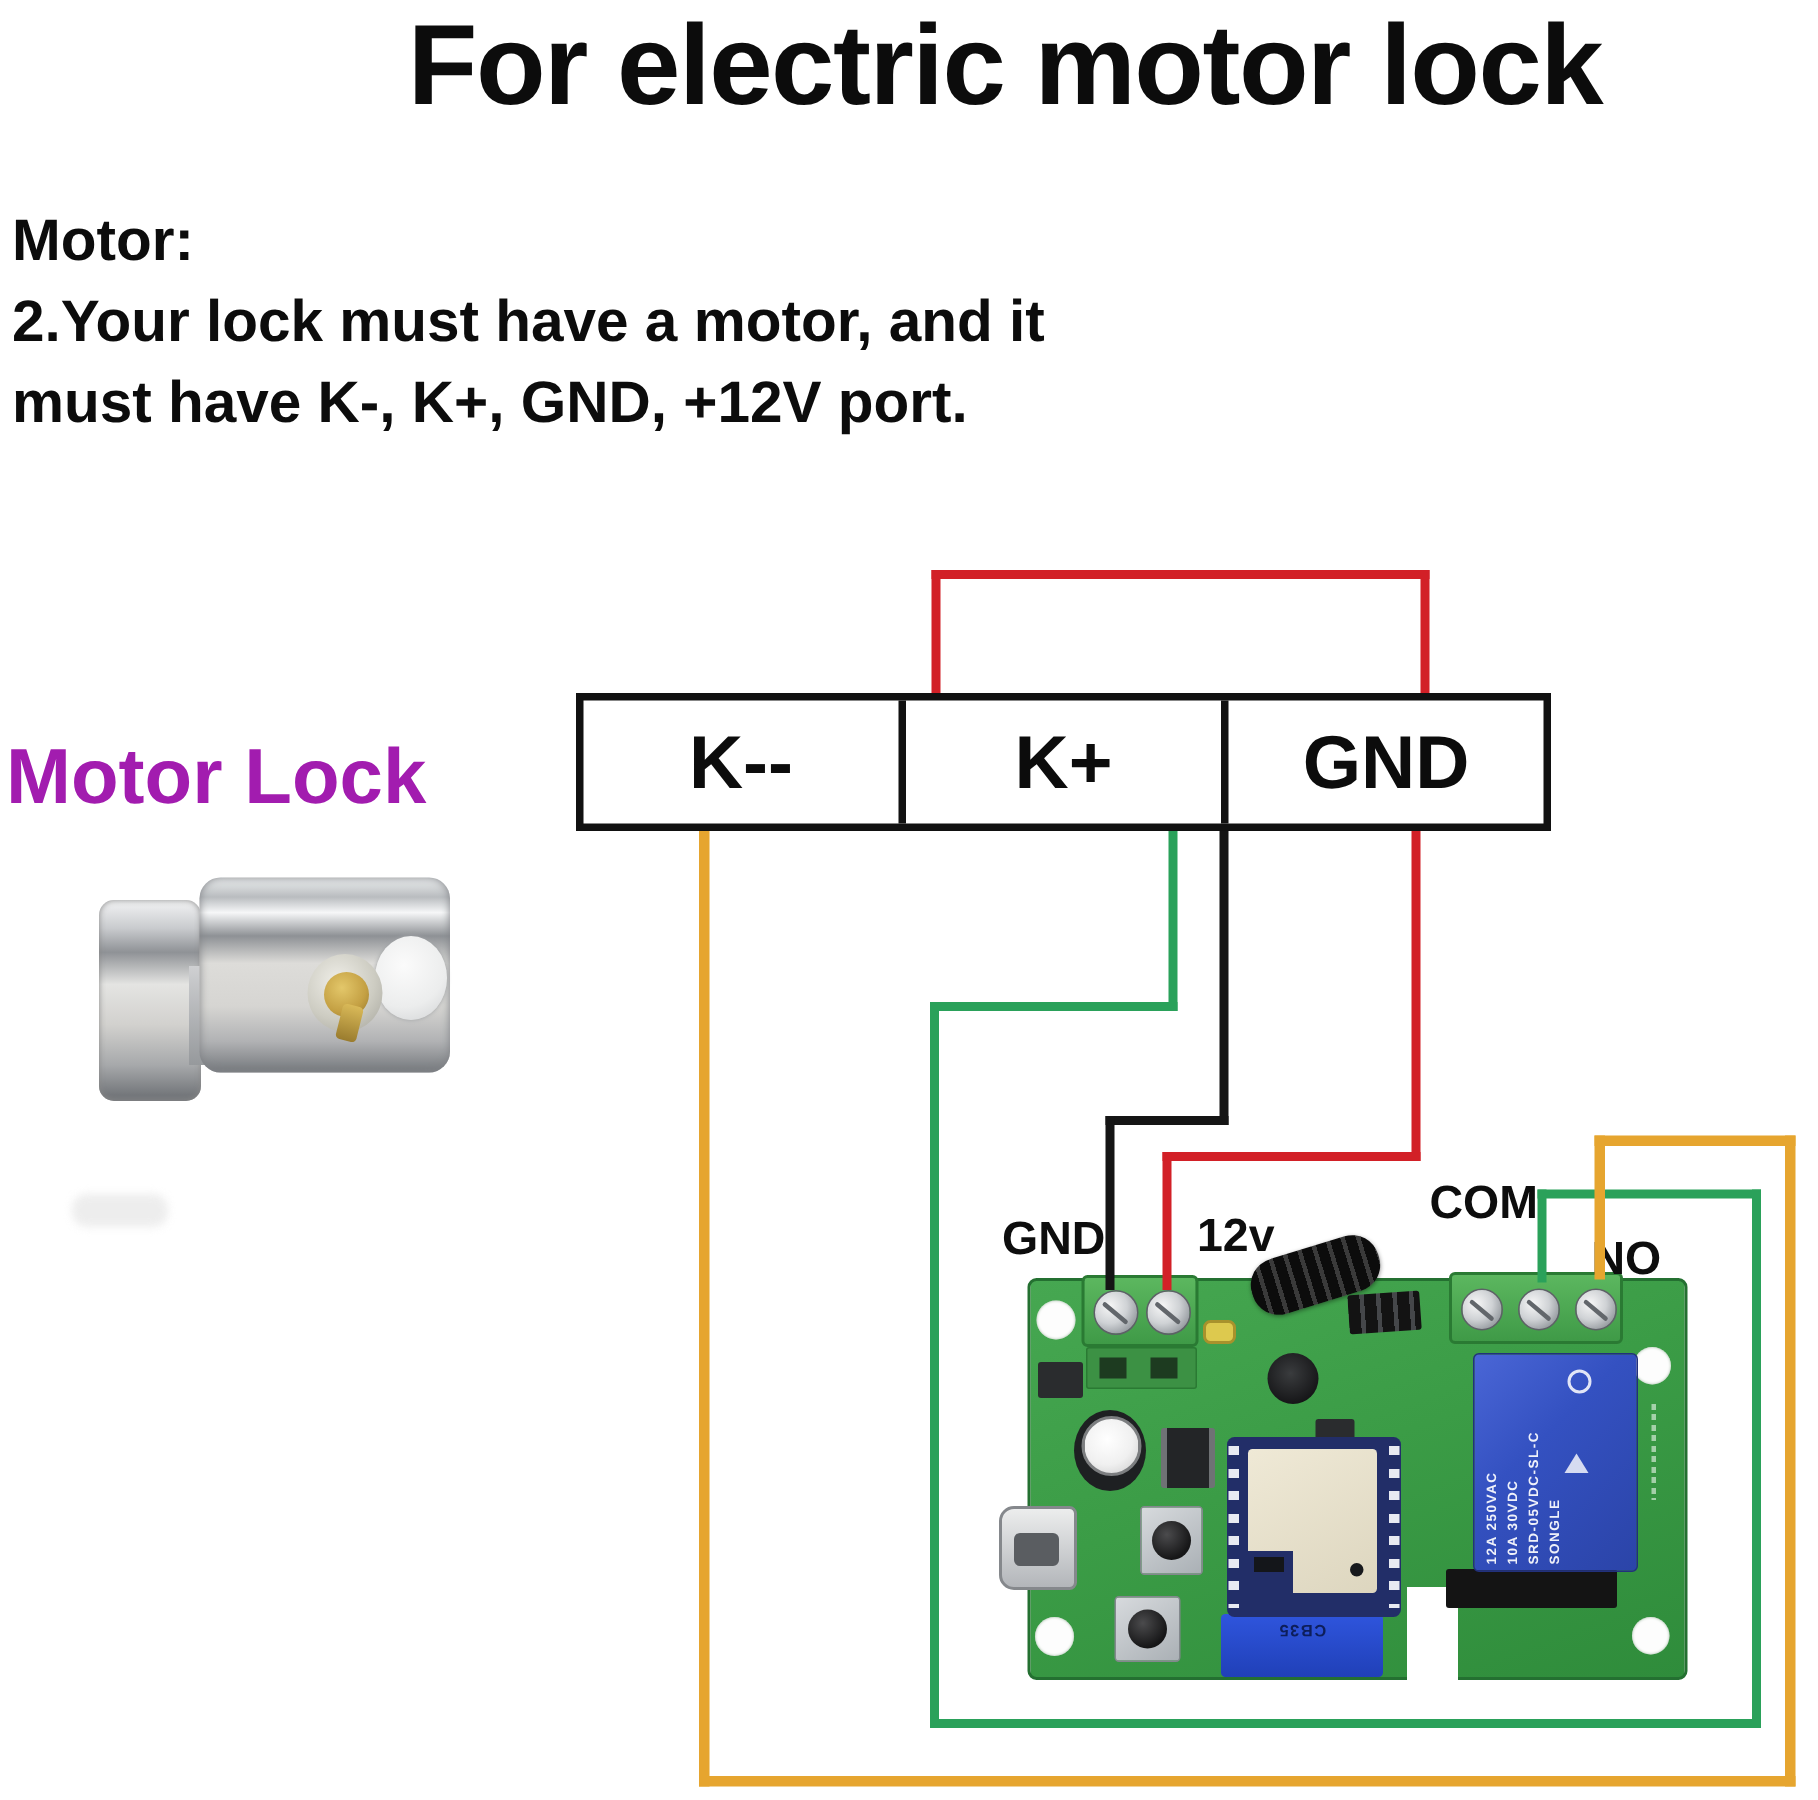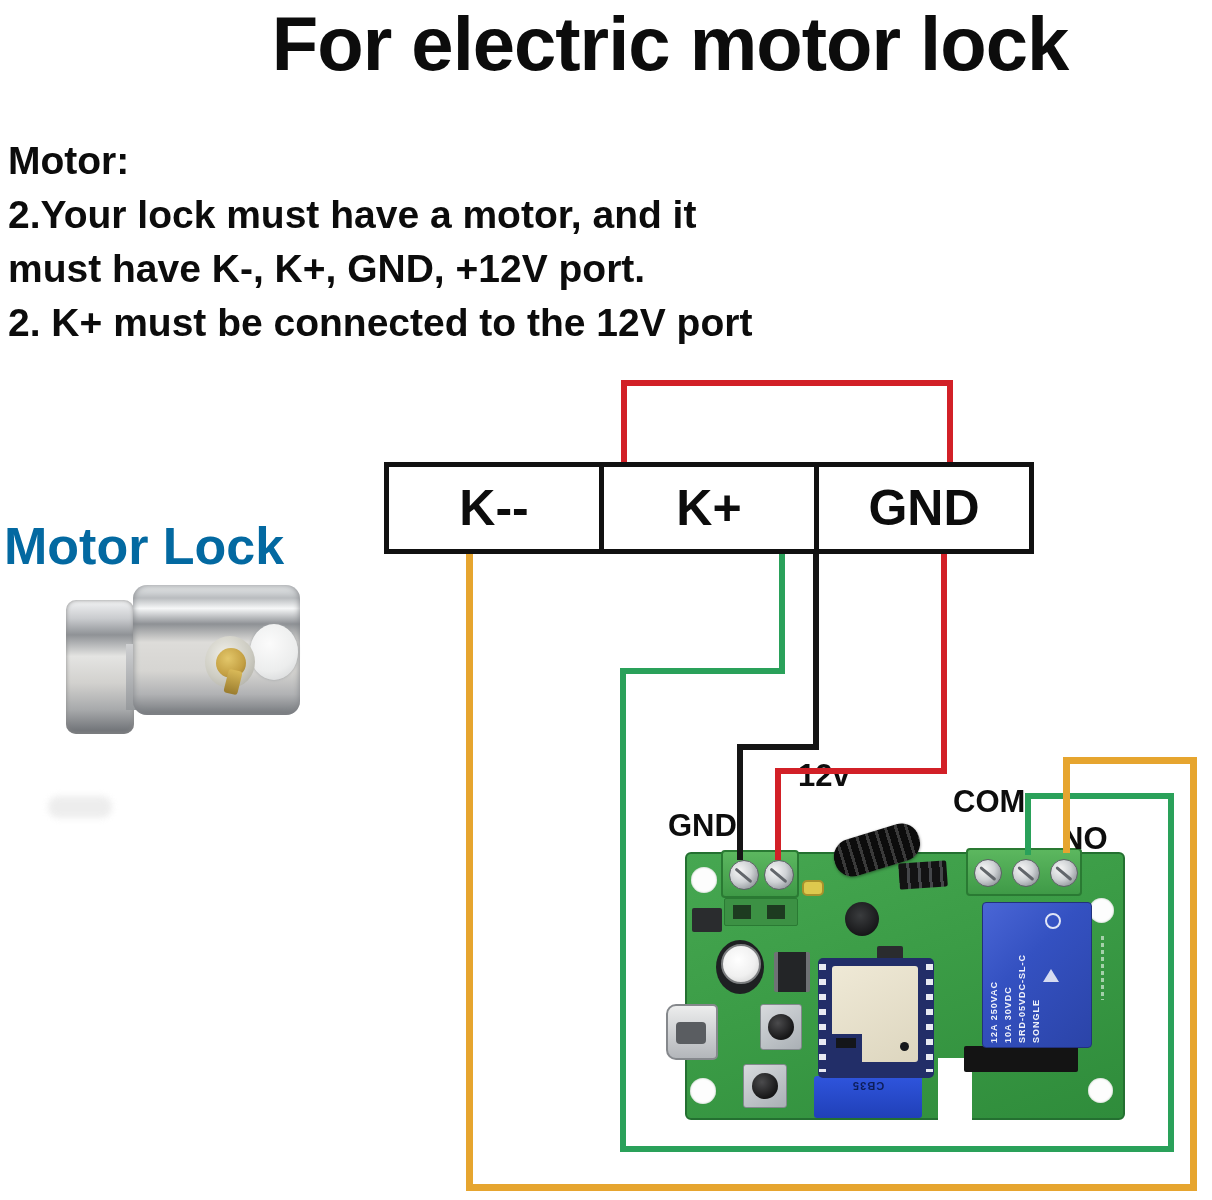--- a/index.html
+++ b/index.html
@@ -10,21 +10,21 @@
   .abs{position:absolute;}
   .title{
     position:absolute;left:140px;top:0px;width:1060px;text-align:center;
     font-size:76px;font-weight:700;letter-spacing:-1px;color:#0c0c0c;white-space:nowrap;
   }
   .note{
     position:absolute;left:8px;top:134px;width:1000px;
     font-size:39px;font-weight:700;line-height:54px;color:#0c0c0c;letter-spacing:0px;
   }
   .motor-lock-label{
-    position:absolute;left:4px;top:516px;font-size:52px;font-weight:700;color:#0369a1;white-space:nowrap;
+    position:absolute;left:4px;top:488px;font-size:52px;font-weight:700;color:#a21caf;white-space:nowrap;
   }
   .tblock{
     position:absolute;left:384px;top:462px;width:650px;height:92px;
     background:#ffffff;border:5px solid #111;box-sizing:border-box;display:flex;z-index:6;
   }
   .tcell{
     flex:1;display:flex;align-items:center;justify-content:center;
     font-size:50px;font-weight:700;color:#0c0c0c;white-space:nowrap;
   }
   .tcell+.tcell{border-left:5px solid #111;}
@@ -71,21 +71,20 @@
 <body>
 
 <div class="canvas">
 
   <div class="title">For electric motor lock</div>
 
   <div class="note">
     <div>Motor:</div>
     <div>2.Your lock must have a motor, and it</div>
     <div>must have K-, K+, GND, +12V port.</div>
-    <div>2. K+ must be connected to the 12V port</div>
   </div>
 
   <div class="watermark"></div>
 
   <div class="motor-lock-label">Motor Lock</div>
 
   <div class="abs" style="left:60px;top:578px;width:250px;height:170px;z-index:1;">
     <div class="abs" style="left:6px;top:22px;width:68px;height:134px;border-radius:10px;
       background:linear-gradient(180deg,#f3f4f5 0%,#c9cbce 14%,#8f9296 26%,#e4e4e2 42%,#d2d1ce 62%,#a7a9ab 82%,#74777b 97%);box-shadow:inset 0 0 4px #888;"></div>
     <div class="abs" style="left:66px;top:66px;width:14px;height:66px;background:linear-gradient(180deg,#cfd0d2,#96999c);"></div>
@@ -127,21 +126,21 @@
   <div class="wire yelloww" style="left:1063px;top:757px;width:134px;height:7px;"></div>
   <div class="wire yelloww" style="left:1063px;top:757px;width:7px;height:96px;"></div>
 
   <div class="tblock">
     <div class="tcell">K--</div>
     <div class="tcell">K+</div>
     <div class="tcell">GND</div>
   </div>
 
   <div class="portlabel" style="left:668px;top:808px;">GND</div>
-  <div class="portlabel" style="left:798px;top:758px;">12v</div>
+  <div class="portlabel" style="left:798px;top:806px;">12v</div>
   <div class="portlabel" style="left:953px;top:784px;">COM</div>
   <div class="portlabel" style="left:1061px;top:821px;">NO</div>
 
   <div class="board">
 
     <div class="hole" style="left:4px;top:13px;width:26px;height:26px;"></div>
     <div class="hole" style="left:3px;top:224px;width:26px;height:26px;"></div>
     <div class="hole" style="left:402px;top:44px;width:25px;height:25px;"></div>
     <div class="hole" style="left:401px;top:224px;width:25px;height:25px;"></div>
 

